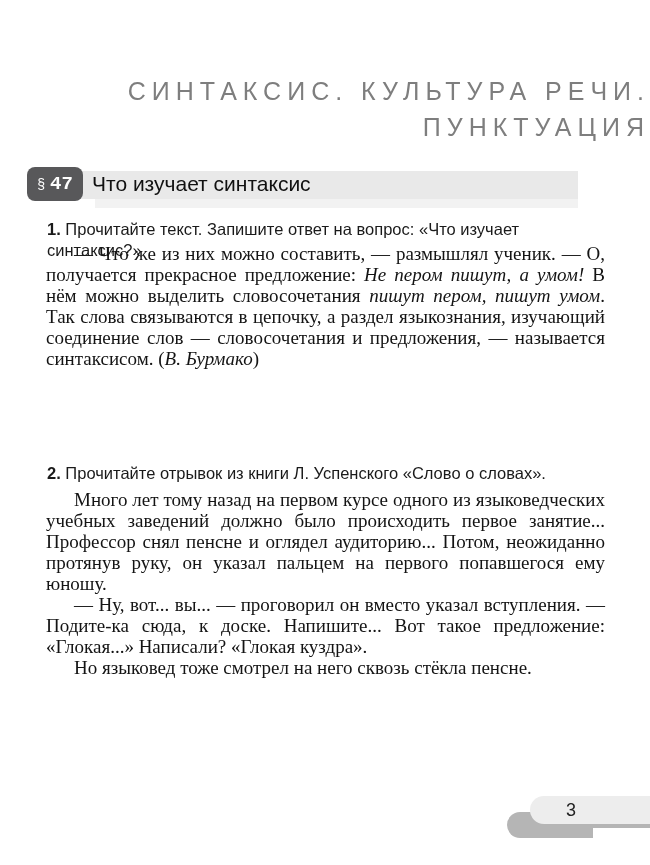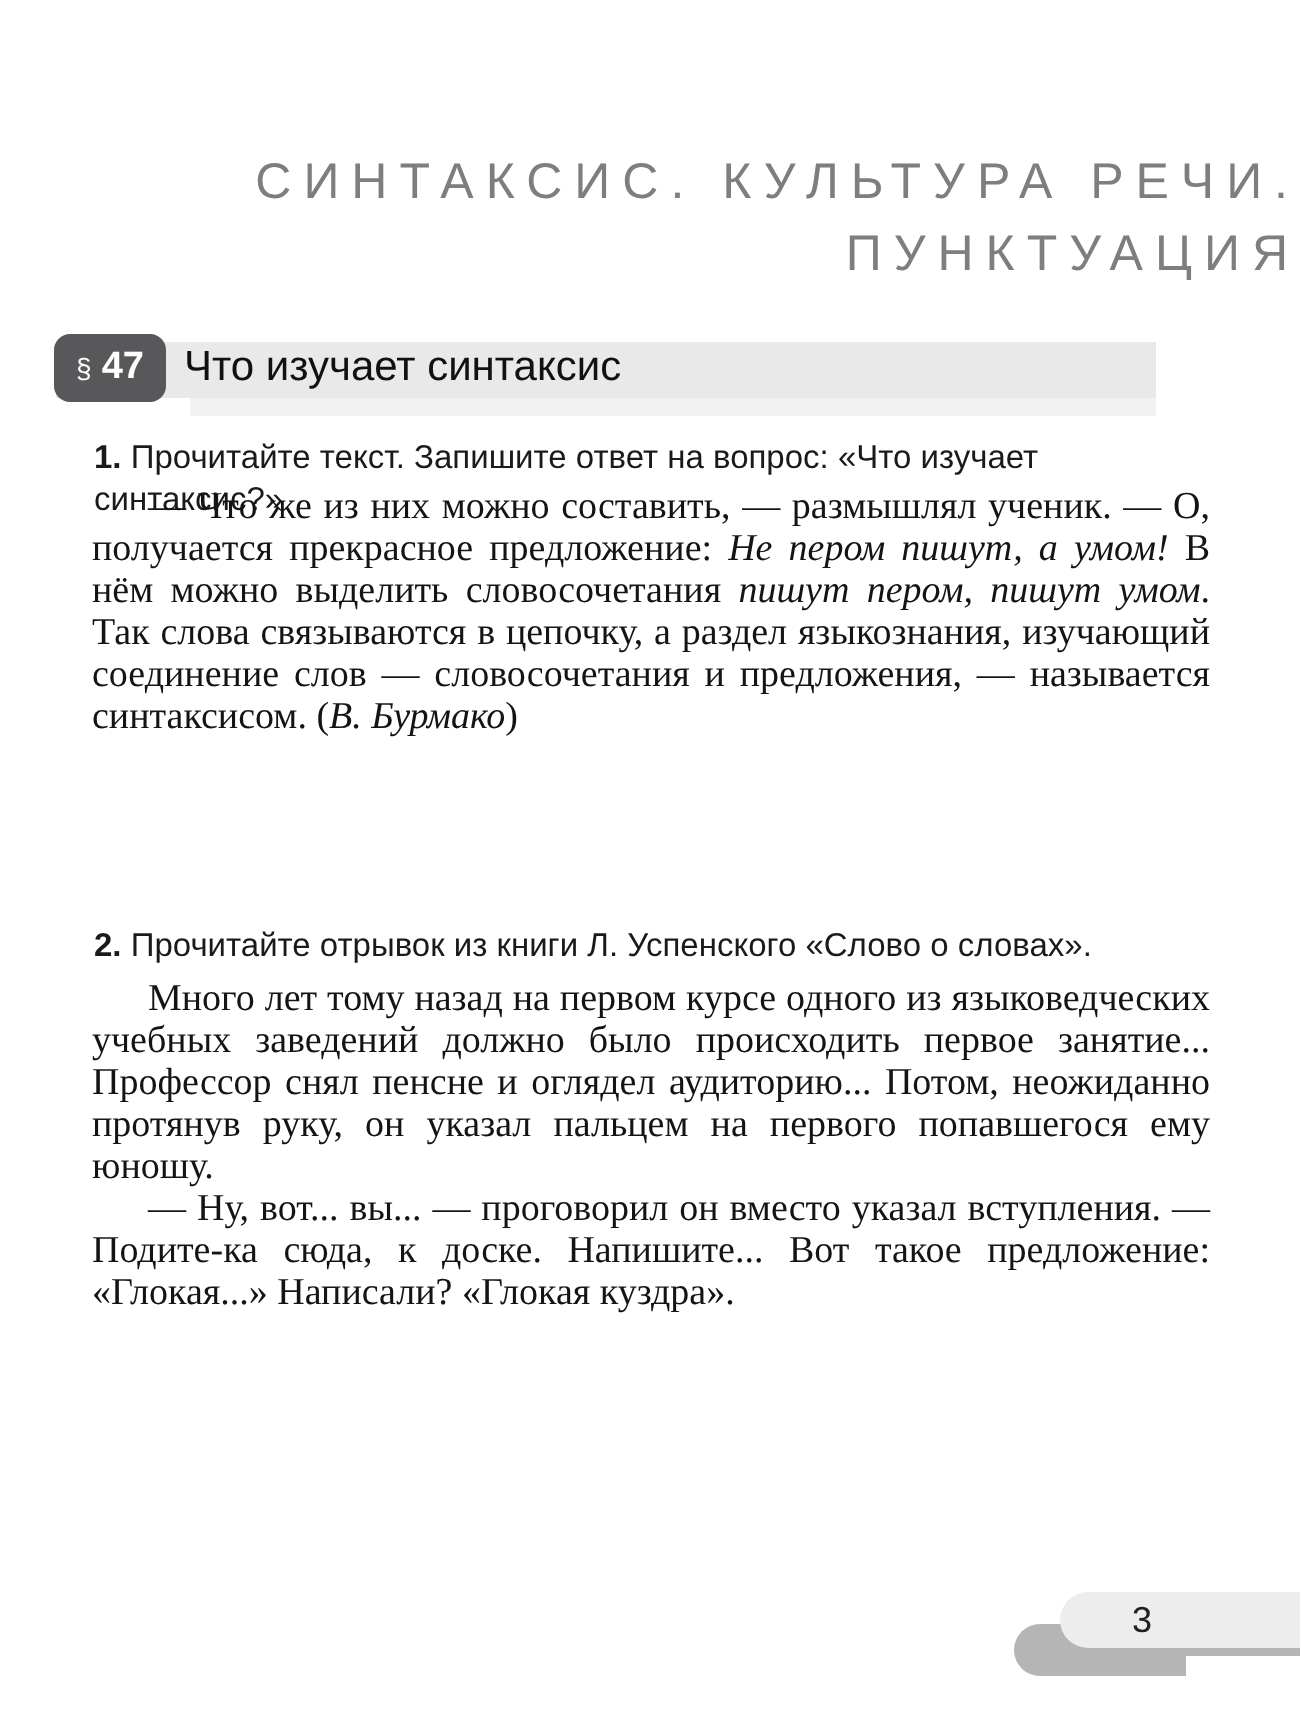--- a/index.html
+++ b/index.html
@@ -51,21 +51,21 @@
     background: var(--badge-bg, #58585a);
     border-radius: 8px;
     color: #ffffff;
     display: flex;
     align-items: center;
     justify-content: center;
     gap: 5px;
     font-family: "Liberation Sans", sans-serif;
   }
   .par-sym { font-size: 14px; font-weight: 400; }
-  .par-num { font-size: 19px; font-weight: 700; }
+  .par-num { font-size: 19px; font-weight: 700; font-family: Liberation Mono, monospace; }
   .section-title {
     position: absolute;
     left: 92px; top: 172px;
     font-family: "Liberation Sans", sans-serif;
     font-weight: 400;
     font-size: 21px;
     color: #111111;
     white-space: nowrap;
   }
 
@@ -157,20 +157,21 @@
     </div>
 
   <p class="instruction" id="ex2-instruction">
     <b>2.</b>
     <span>Прочитайте отрывок из книги Л. Успенского «Слово о словах».</span>
   </p>
 
   <div class="body-text" id="ex2-text">
       <p class="para"><span>Много лет тому назад на первом курсе одного из языковедческих учебных заведений должно было происходить первое занятие... Профессор снял пенсне и оглядел аудиторию... Потом, неожиданно протянув руку, он указал пальцем на первого попавшегося ему юношу.</span></p>
       <p class="para"><span>— Ну, вот... вы... — проговорил он вместо указал вступления. — Подите-ка сюда, к доске. Напишите... Вот такое предложение: «Глокая...» Написали? «Глокая куздра».</span></p>
+      <p class="para"><span>Но языковед тоже смотрел на него сквозь стёкла пенсне.</span></p>
     </div>
 
   <div class="tab-back"></div>
   <div class="tab-strip"></div>
   <div class="tab-light">
     <span>3</span>
   </div>
 
 </div>
 

